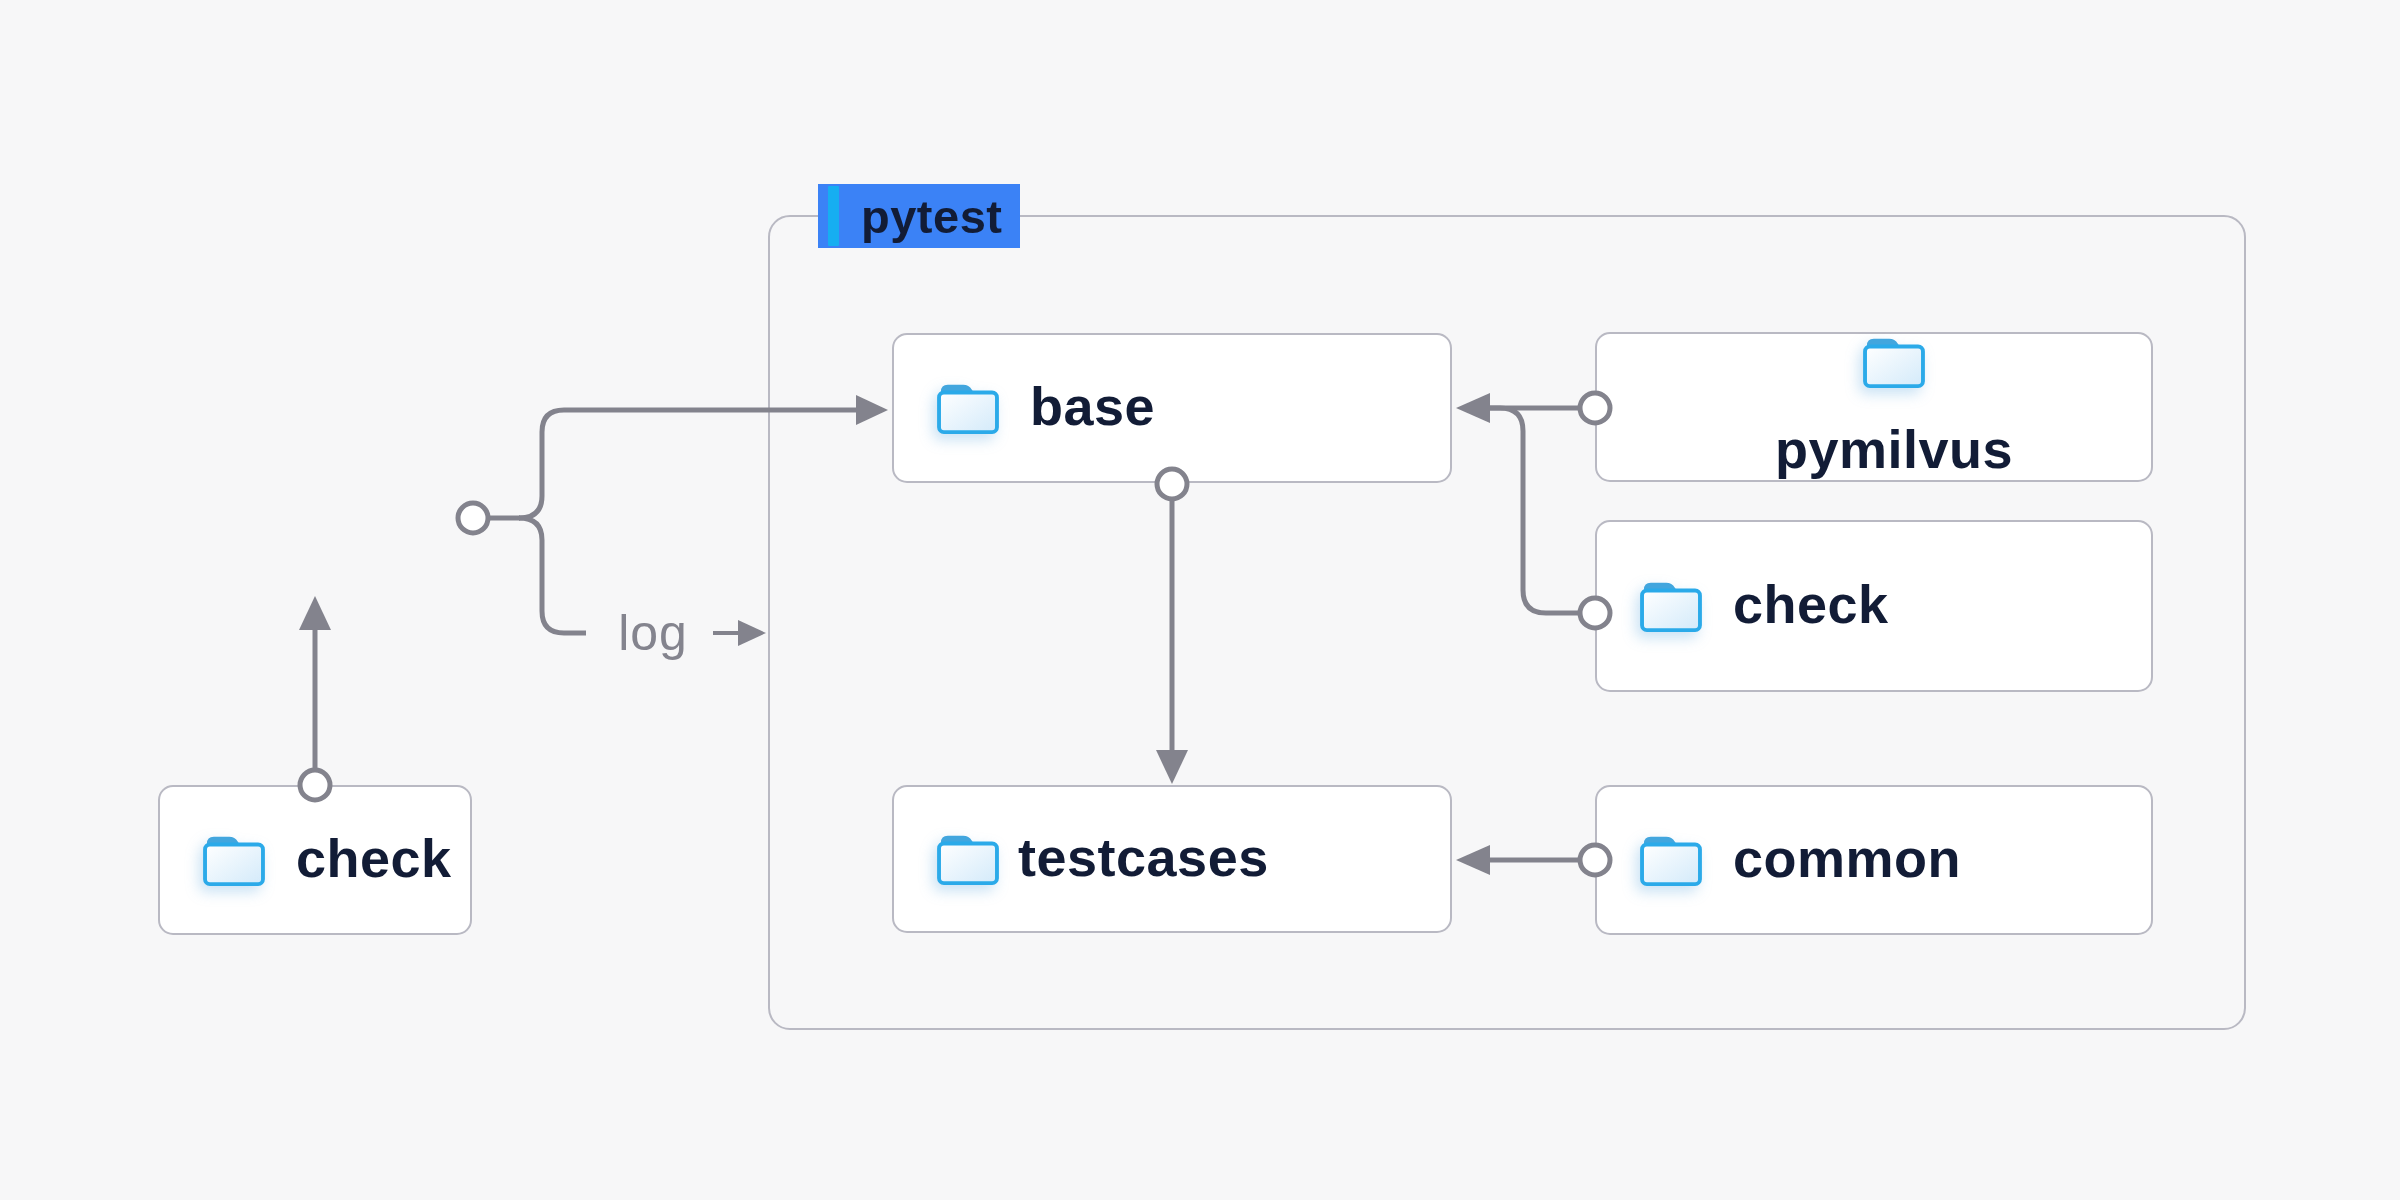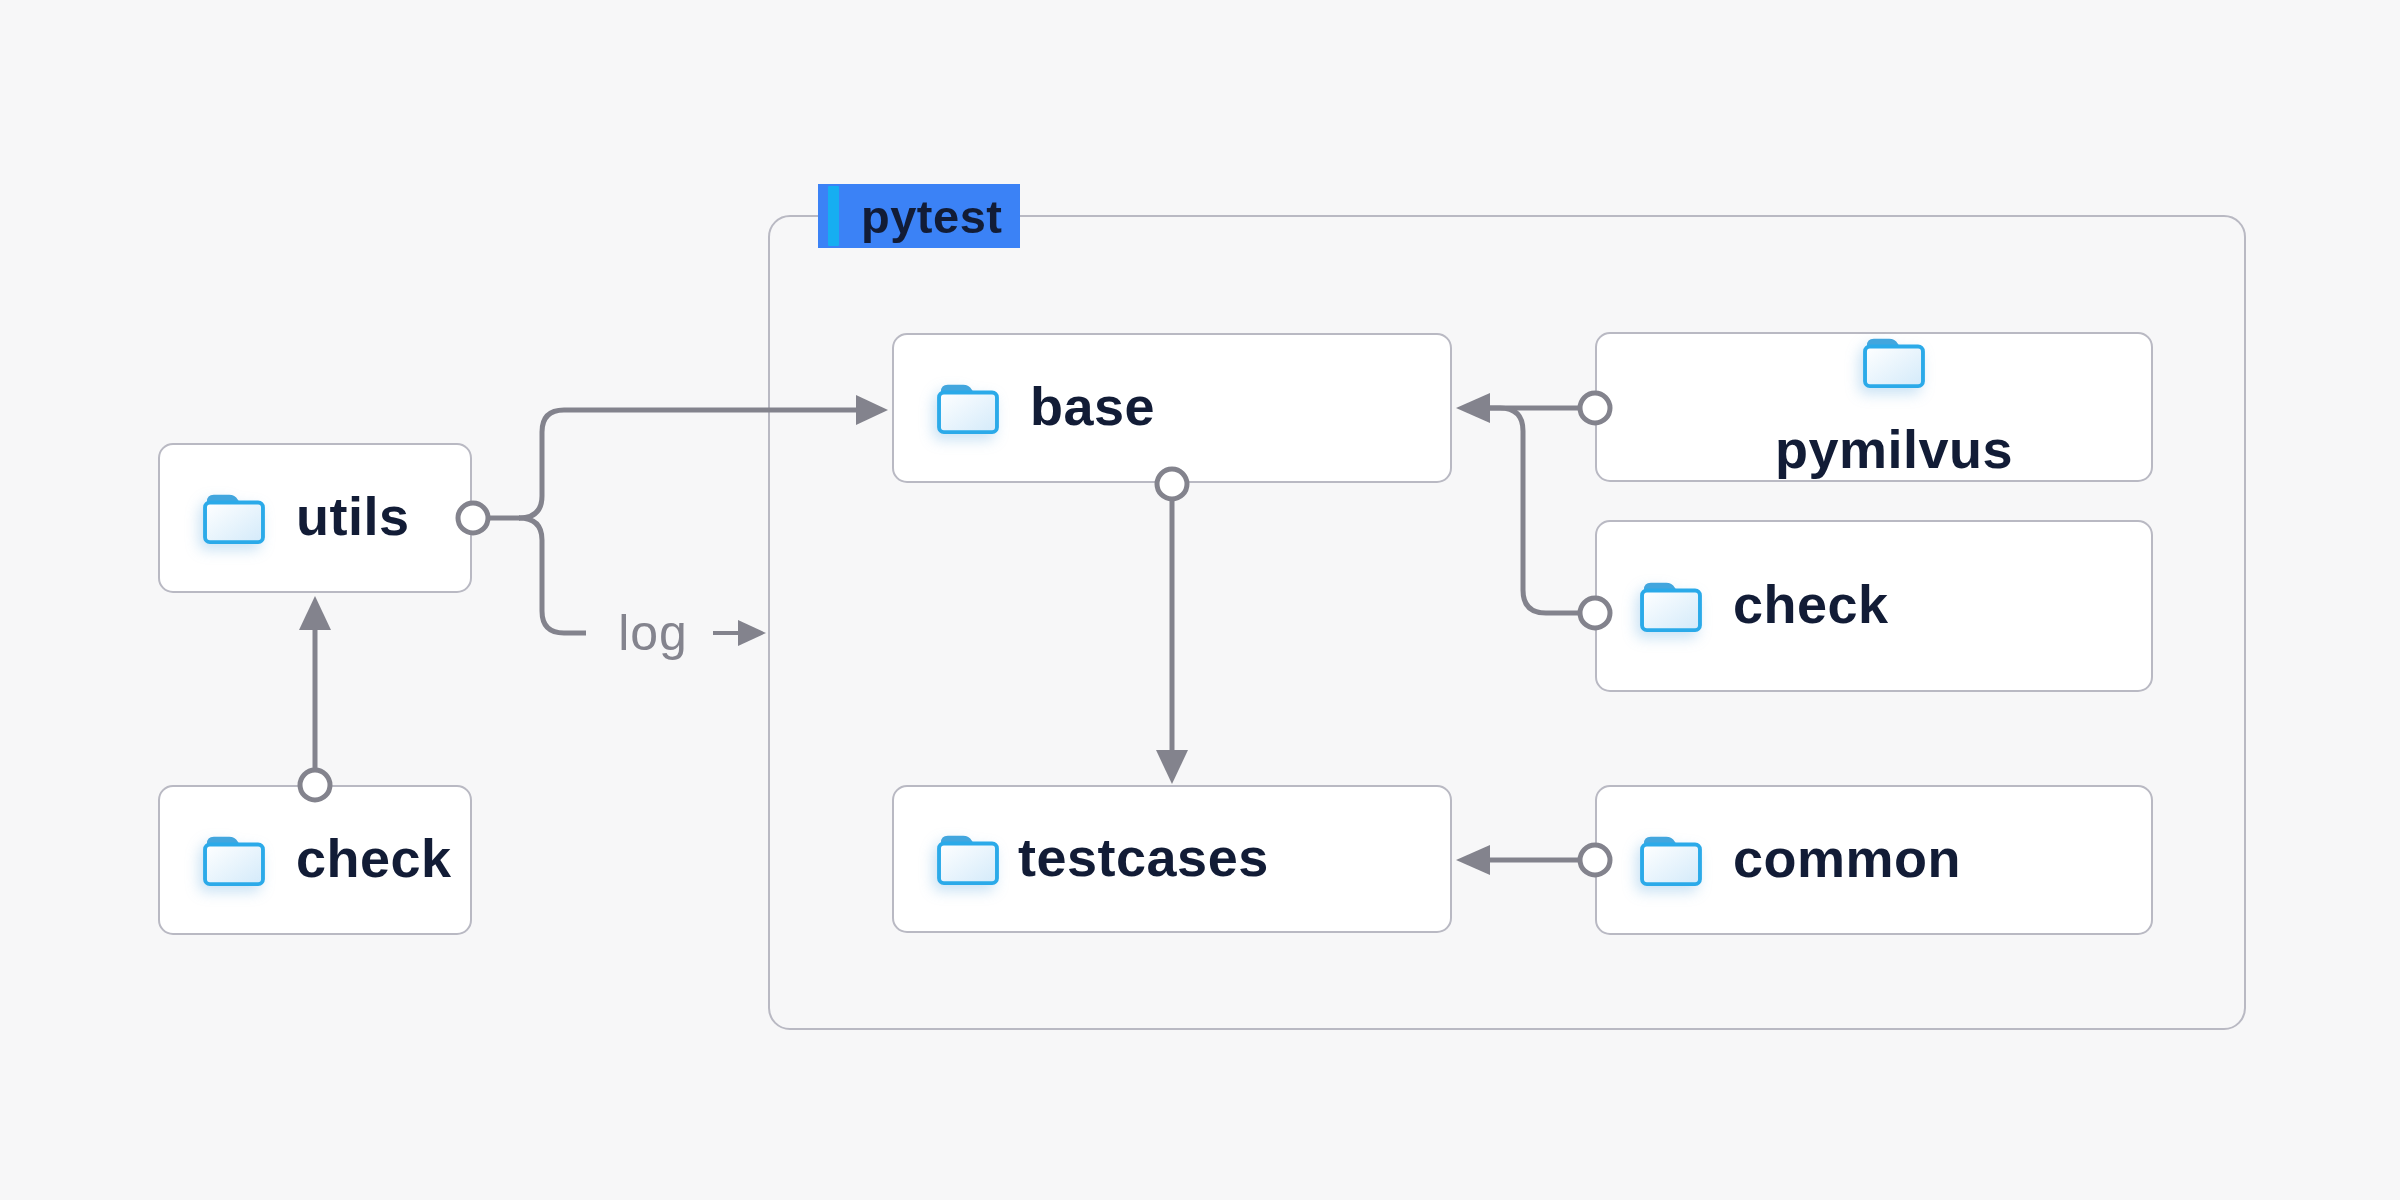--- a/index.html
+++ b/index.html
@@ -143,26 +143,20 @@
       </g>
     </defs>
   </svg>
 
   <div class="group-box"></div>
   <div class="group-label">
     <span class="accent-bar"></span>
     <span class="group-label-text">pytest</span>
   </div>
 
-  <div class="node" id="node-utils">
-    <svg class="folder" viewBox="0 0 70 58">
-        <use href="#folder-shape"></use>
-      </svg>
-    <span class="node-label">utils</span>
-  </div>
 
   <div class="node" id="node-config">
     <svg class="folder" viewBox="0 0 70 58">
         <use href="#folder-shape"></use>
       </svg>
     <span class="node-label">check</span>
   </div>
 
   <div class="node" id="node-base">
     <svg class="folder" viewBox="0 0 70 58">

